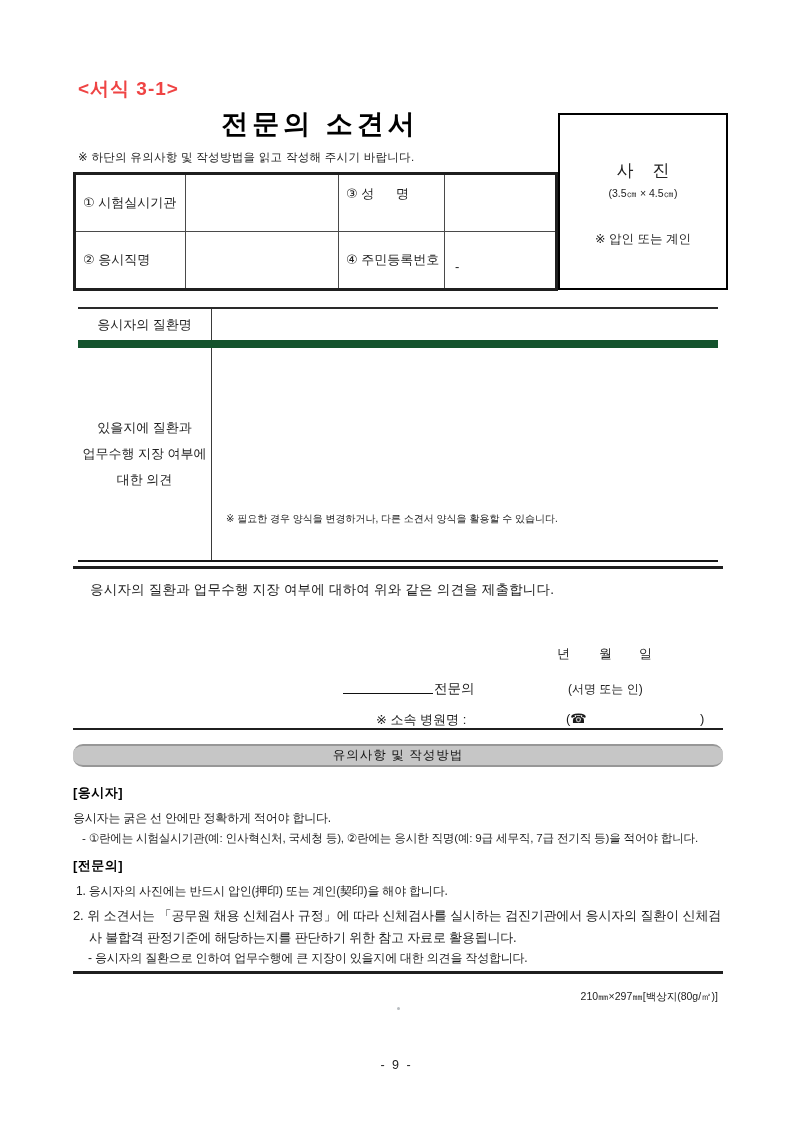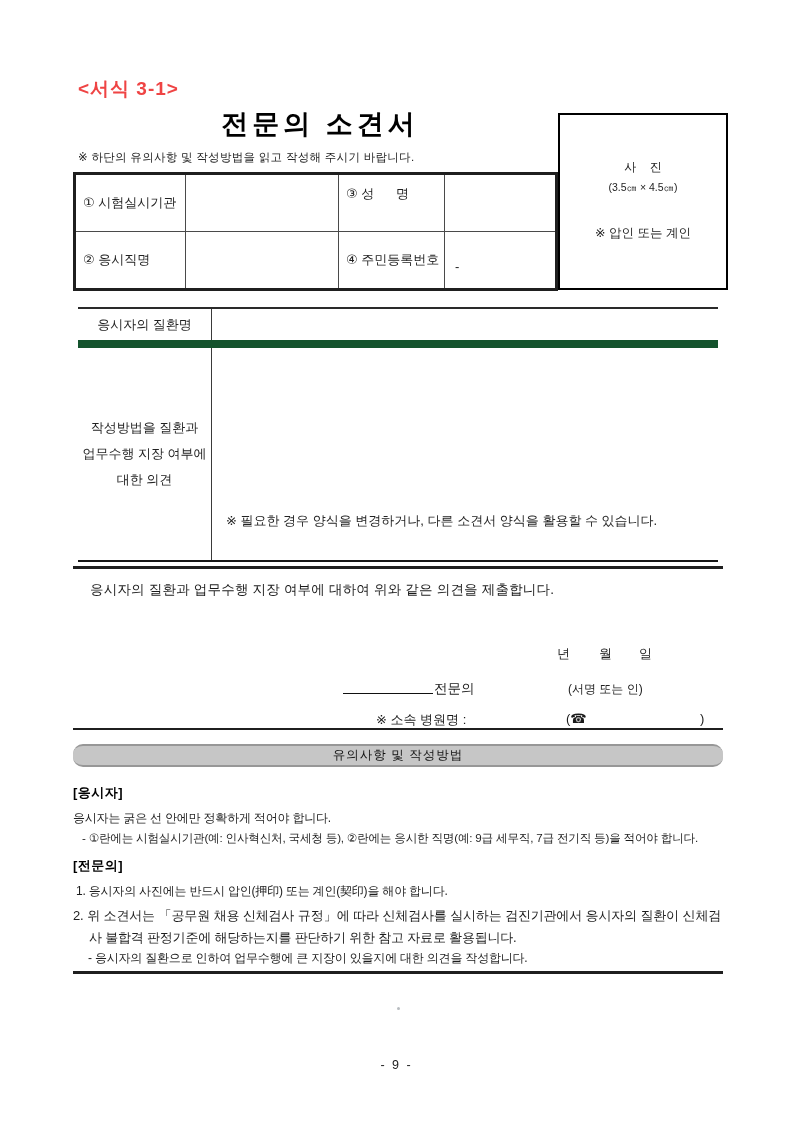--- a/index.html
+++ b/index.html
@@ -22,34 +22,34 @@
   .info-cell{border-right:1px solid #4a4a4a;border-bottom:1px solid #4a4a4a;
     display:flex;align-items:center;font-size:13px;padding-left:7px;box-sizing:border-box;color:#222;}
   .info-cell.last-col{border-right:none;}
   .info-cell.last-row{border-bottom:none;}
   .info-cell.value{padding-left:10px;}
   
   .photo-box{
     width:170px;height:177px;border:2px solid #000;box-sizing:border-box;background:#fff;
     display:flex;flex-direction:column;align-items:center;text-align:center;
   }
-  .photo-line1{margin-top:44px;font-size:12px;color:#222;}
+  .photo-line1{margin-top:44px;font-size:17px;color:#222;}
   .photo-line2{margin-top:5px;font-size:10.5px;color:#222;}
   .photo-line3{margin-top:30px;font-size:12.5px;color:#222;}
   
   .opinion-table{width:640px;box-sizing:border-box;border-top:2px solid #2a2a2a;}
   .op-row1{height:31px;display:flex;border-bottom:8px solid #14532d;}
   .op-row2{height:212px;display:flex;border-bottom:2px solid #161616;position:relative;}
   .op-label-col{width:134px;border-right:1px solid #3a3a3a;box-sizing:border-box;
     display:flex;flex-direction:column;align-items:center;justify-content:center;
     font-size:13px;color:#222;text-align:center;}
   .op-row1 .op-label-col{flex-direction:row;}
   .op-value-col{flex:1;position:relative;}
   .op-label-line{line-height:26px;}
-  .op-note{position:absolute;left:14px;top:164px;font-size:13px;color:#222;}
+  .op-note{position:absolute;left:14px;top:164px;font-size:10px;color:#222;}
   .hr{border:none;margin:0;background:#1f1f1f;}
   .statement{font-size:13.5px;color:#1a1a1a;letter-spacing:0.2px;}
   .date-line{font-size:13px;color:#222;}
   .date-line .sp1{margin-left:29px;}
   .date-line .sp2{margin-left:27px;}
   .sig-underline{width:90px;border-bottom:1.3px solid #111;height:14px;}
   .sig-title{font-size:13.5px;color:#1a1a1a;}
   .sig-seal{font-size:12px;color:#222;}
   .hosp-label{font-size:13px;color:#1a1a1a;margin-left:38px;}
   .phone-open{font-size:13px;color:#1a1a1a;}
@@ -111,21 +111,21 @@
 
   <div class="abs opinion-table" style="left:78px;top:307px;">
     <div class="op-row1">
       <div class="op-label-col">
         <span>응시자의 질환명</span>
       </div>
       <div class="op-value-col"></div>
     </div>
     <div class="op-row2">
       <div class="op-label-col">
-        <span class="op-label-line">작성방법을 질환과</span>
+        <span class="op-label-line">있을지에 질환과</span>
         <span class="op-label-line">업무수행 지장 여부에</span>
         <span class="op-label-line">대한 의견</span>
       </div>
       <div class="op-value-col">
         <div class="op-note">※ 필요한 경우 양식을 변경하거나, 다른 소견서 양식을 활용할 수 있습니다.</div>
       </div>
     </div>
   </div>
 
   <div class="abs hr" style="left:73px;top:566px;width:650px;height:3px;"></div>
@@ -152,18 +152,19 @@
   <div class="abs body-line" style="left:73px;top:810px;">응시자는 굵은 선 안에만 정확하게 적어야 합니다.</div>
   <div class="abs body-line" style="left:82px;top:831px;font-size:11.6px;">- ①란에는 시험실시기관(예: 인사혁신처, 국세청 등), ②란에는 응시한 직명(예: 9급 세무직, 7급 전기직 등)을 적어야 합니다.</div>
 
   <div class="abs sec-title" style="left:73px;top:857px;">[전문의]</div>
   <div class="abs body-line" style="left:76px;top:883px;">1. 응시자의 사진에는 반드시 압인(押印) 또는 계인(契印)을 해야 합니다.</div>
   <div class="abs body-par" style="left:73px;top:905px;">2. 위 소견서는 「공무원 채용 신체검사 규정」에 따라 신체검사를 실시하는 검진기관에서 응시자의 질환이 신체검사 불합격 판정기준에 해당하는지를 판단하기 위한 참고 자료로 활용됩니다.</div>
   <div class="abs body-line" style="left:88px;top:950px;">- 응시자의 질환으로 인하여 업무수행에 큰 지장이 있을지에 대한 의견을 작성합니다.</div>
 
   <div class="abs hr" style="left:73px;top:971px;width:650px;height:2.5px;"></div>
 
+  <div class="abs paper-size" style="left:68px;top:990px;">210㎜×297㎜[백상지(80g/㎡)]</div>
 
   <div class="abs stray-dot" style="left:397px;top:1007px;"></div>
 
   <div class="abs page-number" style="left:0px;top:1058px;">- 9 -</div>
 
 </div>
 
 </body></html>

